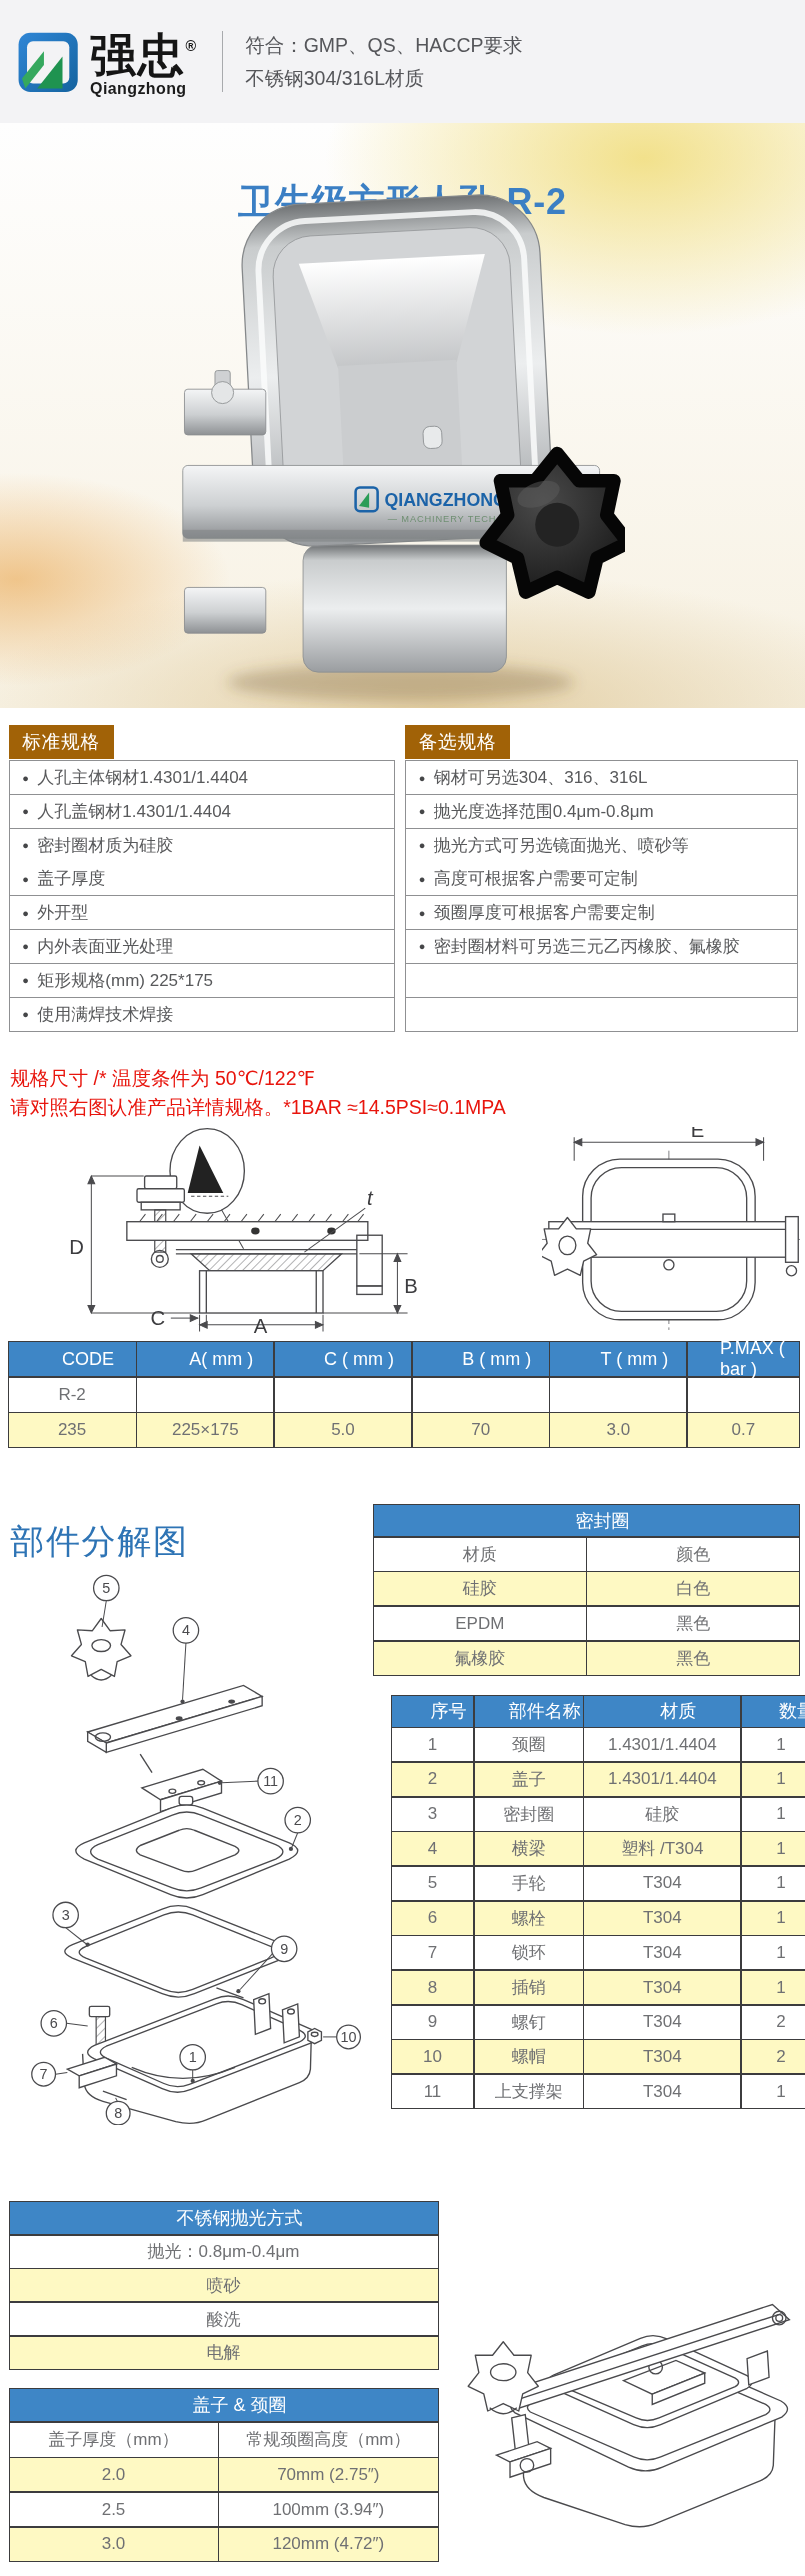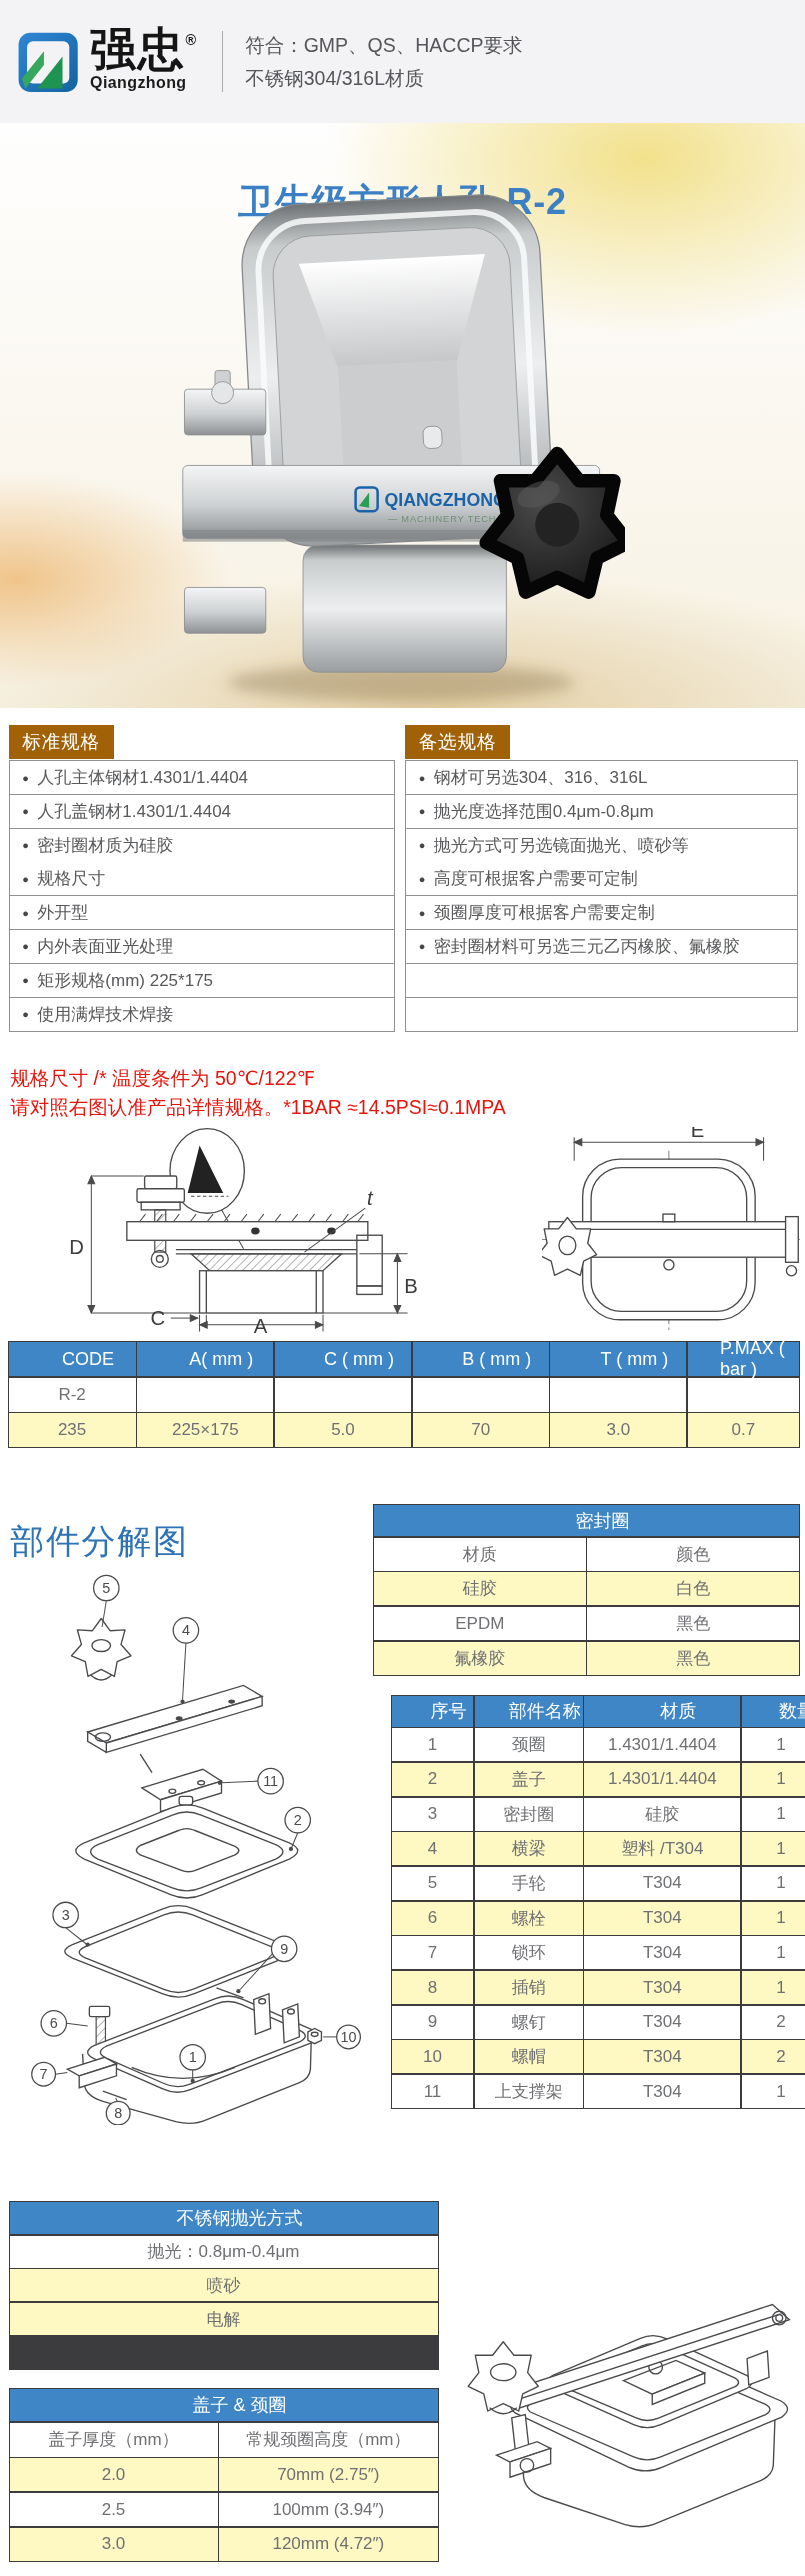--- a/index.html
+++ b/index.html
@@ -2,21 +2,21 @@
 <html style="font-size:13.6px"><head>
 <meta charset="utf-8">
 <style>
   html,body{margin:0;padding:0;}
   body{font-family:"Liberation Sans","DejaVu Sans",sans-serif;background:#fff;}
   .page{position:relative;width:805px;height:2576px;background:#fff;overflow:hidden;}
   .abs{position:absolute;}
 
   
   .banner{position:absolute;left:0;top:0;width:805px;height:123px;background:#f3f3f5;display:flex;align-items:center;}
-  .logo-wrap{display:flex;align-items:flex-start;margin-left:15.3px;}
+  .logo-wrap{display:flex;align-items:flex-end;margin-left:15.3px;}
   .logo-txt{margin-left:6.8px;line-height:1;}
   .logo-cn{font-size:46px;font-weight:bold;color:#151515;letter-spacing:1.7px;}
   .logo-reg{font-size:14.4px;font-weight:bold;color:#151515;vertical-align:20.3px;}
   .logo-en{font-size:16px;font-weight:bold;color:#1b1b1b;margin-top:3.4px;letter-spacing:0.4px;}
   .banner-divider{width:1.7px;height:61px;background:#a8aaad;margin:0 22px 0 25.4px;}
   .banner-lines{color:#55565a;font-size:19.5px;line-height:33px;}
 
   
   .hero{position:absolute;left:0;top:123px;width:805px;height:585px;overflow:hidden;
     background:
@@ -170,21 +170,21 @@
     <div class="row">
         <span class="bullet">●</span>
         <span>人孔盖钢材1.4301/1.4404</span>
       </div>
     <div class="row">
         <span class="bullet">●</span>
         <span>密封圈材质为硅胶</span>
       </div>
     <div class="row">
         <span class="bullet">●</span>
-        <span>规格尺寸</span>
+        <span>盖子厚度</span>
       </div>
     <div class="row">
         <span class="bullet">●</span>
         <span>外开型</span>
       </div>
     <div class="row">
         <span class="bullet">●</span>
         <span>内外表面亚光处理</span>
       </div>
     <div class="row">
@@ -546,20 +546,21 @@
     <div class="cell">11</div>
       <div class="cell">上支撑架</div>
       <div class="cell">T304</div>
       <div class="cell">1</div>
   </div>
 
   <div class="gt" style="left:8.5px;top:2201px;width:428px;grid-template-columns:1fr;grid-template-rows:32px repeat(4,32px);">
     <div class="cell hd">不锈钢抛光方式</div>
     <div class="cell">抛光：0.8μm-0.4μm</div>
     <div class="cell gray">喷砂</div>
+    <div class="cell">酸洗</div>
     <div class="cell gray">电解</div>
   </div>
 
   <div class="gt" style="left:8.5px;top:2388px;width:428px;grid-template-columns:208px 1fr;grid-template-rows:32px 34px repeat(3,33px);">
     <div class="cell hd span-all">盖子 &amp; 颈圈</div>
     <div class="cell">盖子厚度（mm）</div>
     <div class="cell">常规颈圈高度（mm）</div>
     <div class="cell gray">2.0</div>
     <div class="cell gray">70mm (2.75″)</div>
     <div class="cell">2.5</div>

